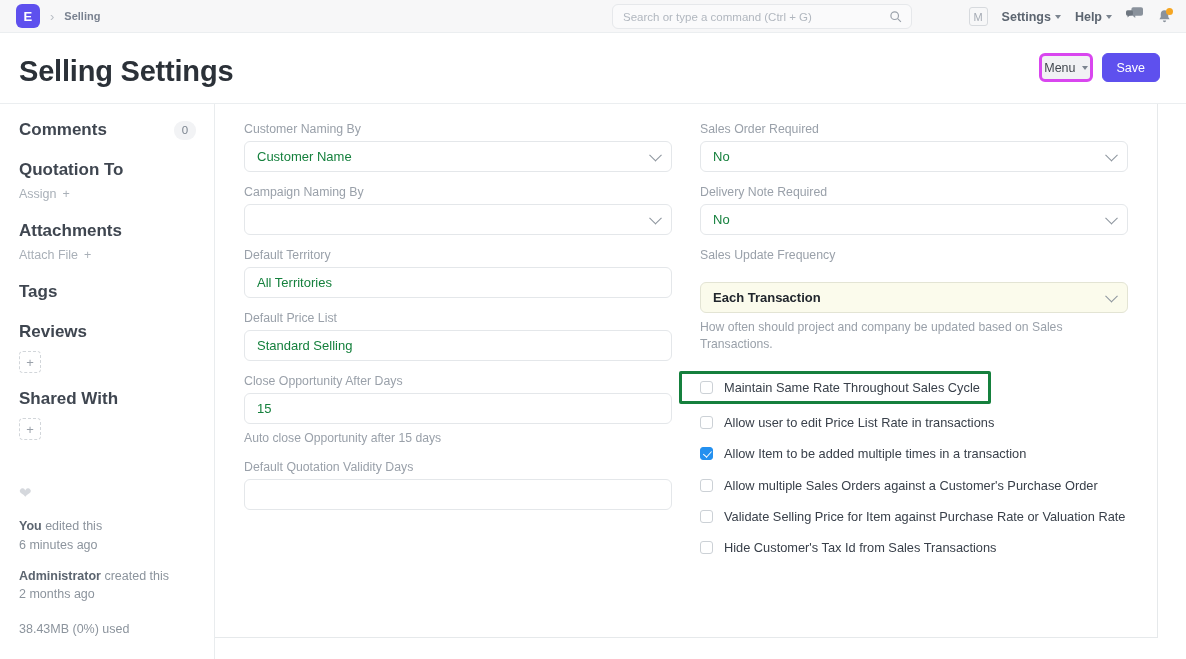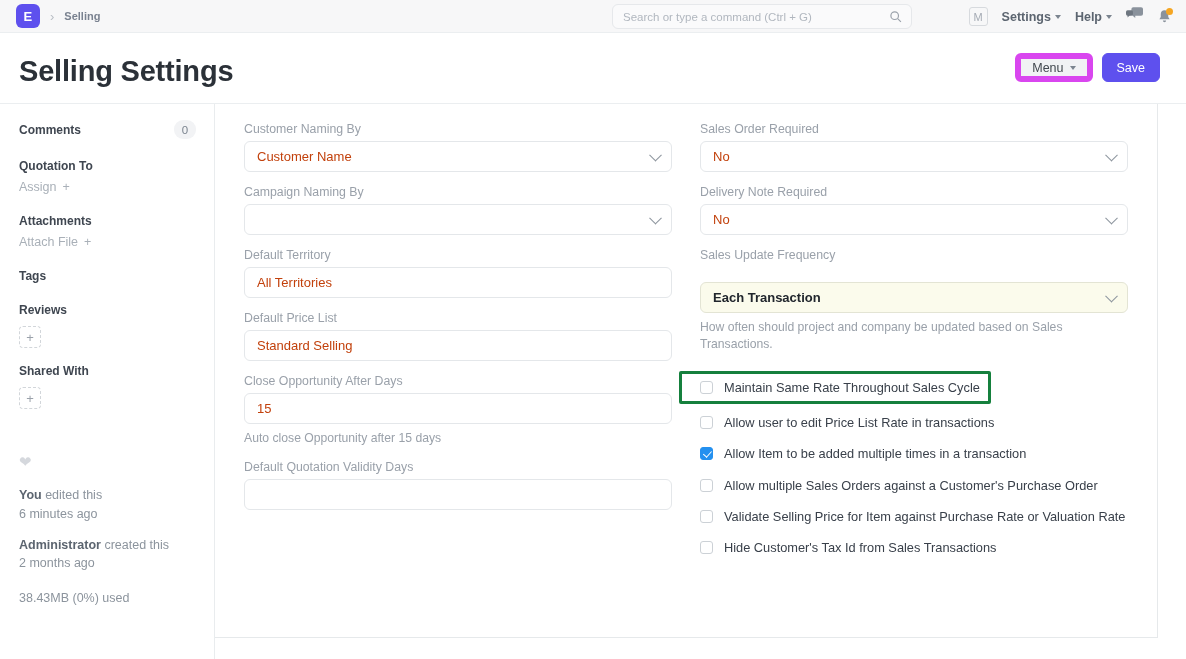--- a/index.html
+++ b/index.html
@@ -77,22 +77,22 @@
   .page-title {
     position: absolute; left: 19px; top: 22px;
     font-size: 29px; font-weight: 700; color: #2b3138;
     letter-spacing: -.2px;
   }
   .head-actions {
     position: absolute; right: 26px; top: 20px;
     display: flex; align-items: center; gap: 9px;
   }
   .btn-menu {
-    height: 29px; padding: 0 11px;
-    background: #f1f2f4; border: 6px solid #d946ef; border-radius: 6px;
+    height: 29px; padding: 0 2px;
+    background: #f1f2f4; border: 3px solid #d946ef; border-radius: 6px;
     font-size: 12.5px; color: #42484f; font-family: "Liberation Sans", sans-serif;
     display: flex; align-items: center; gap: 6px; cursor: pointer;
   }
   .btn-save {
     height: 29px; padding: 0 14px;
     background: #5e50ee; border: 1px solid #5e50ee; border-radius: 6px;
     font-size: 12.5px; color: #fff; font-weight: 400;
     font-family: "Liberation Sans", sans-serif; cursor: pointer;
   }
 
@@ -101,21 +101,21 @@
     position: absolute; top: 104px; left: 0;
     width: 215px; height: 555px;
     background: #fff;
     border-right: 1px solid #e9ecee;
     padding: 16px 18px 0 19px;
     overflow: hidden;
   }
   .sb-row {
     display: flex; align-items: center; justify-content: space-between;
   }
-  .sb-title { font-size: 12px; font-weight: 700; color: #3f4650; }
+  .sb-title { font-size: 17px; font-weight: 700; color: #3f4650; }
   .sb-count {
     min-width: 22px; height: 19px; padding: 0 7px;
     background: #f2f3f5; border-radius: 9px;
     font-size: 11.5px; color: #7b848f;
     display: flex; align-items: center; justify-content: center;
   }
   .sb-action {
     margin-top: 7px;
     font-size: 12.5px; color: #a9b0b8;
     display: flex; align-items: center; gap: 6px; cursor: pointer;
@@ -150,21 +150,21 @@
     font-size: 12.3px; color: #9aa1aa; margin-bottom: 5px; display: block;
   }
   .fctrl {
     position: relative;
     height: 31px;
     background: #fff;
     border: 1px solid #e4e7ea;
     border-radius: 6px;
     display: flex; align-items: center;
     padding: 0 12px;
-    font-size: 13px; color: #c2410c;
+    font-size: 13px; color: #15803d;
   }
   .fctrl.select { padding-right: 30px; }
   .fctrl.highlight {
     background: #fbfbec; border-color: #e3e4d4;
     font-weight: 700; color: #21262d; margin-top: 20px;
   }
   .fctrl .val { white-space: nowrap; overflow: hidden; text-overflow: ellipsis; }
   .chev {
     position: absolute; right: 11px; top: 50%;
     width: 9px; height: 9px;

